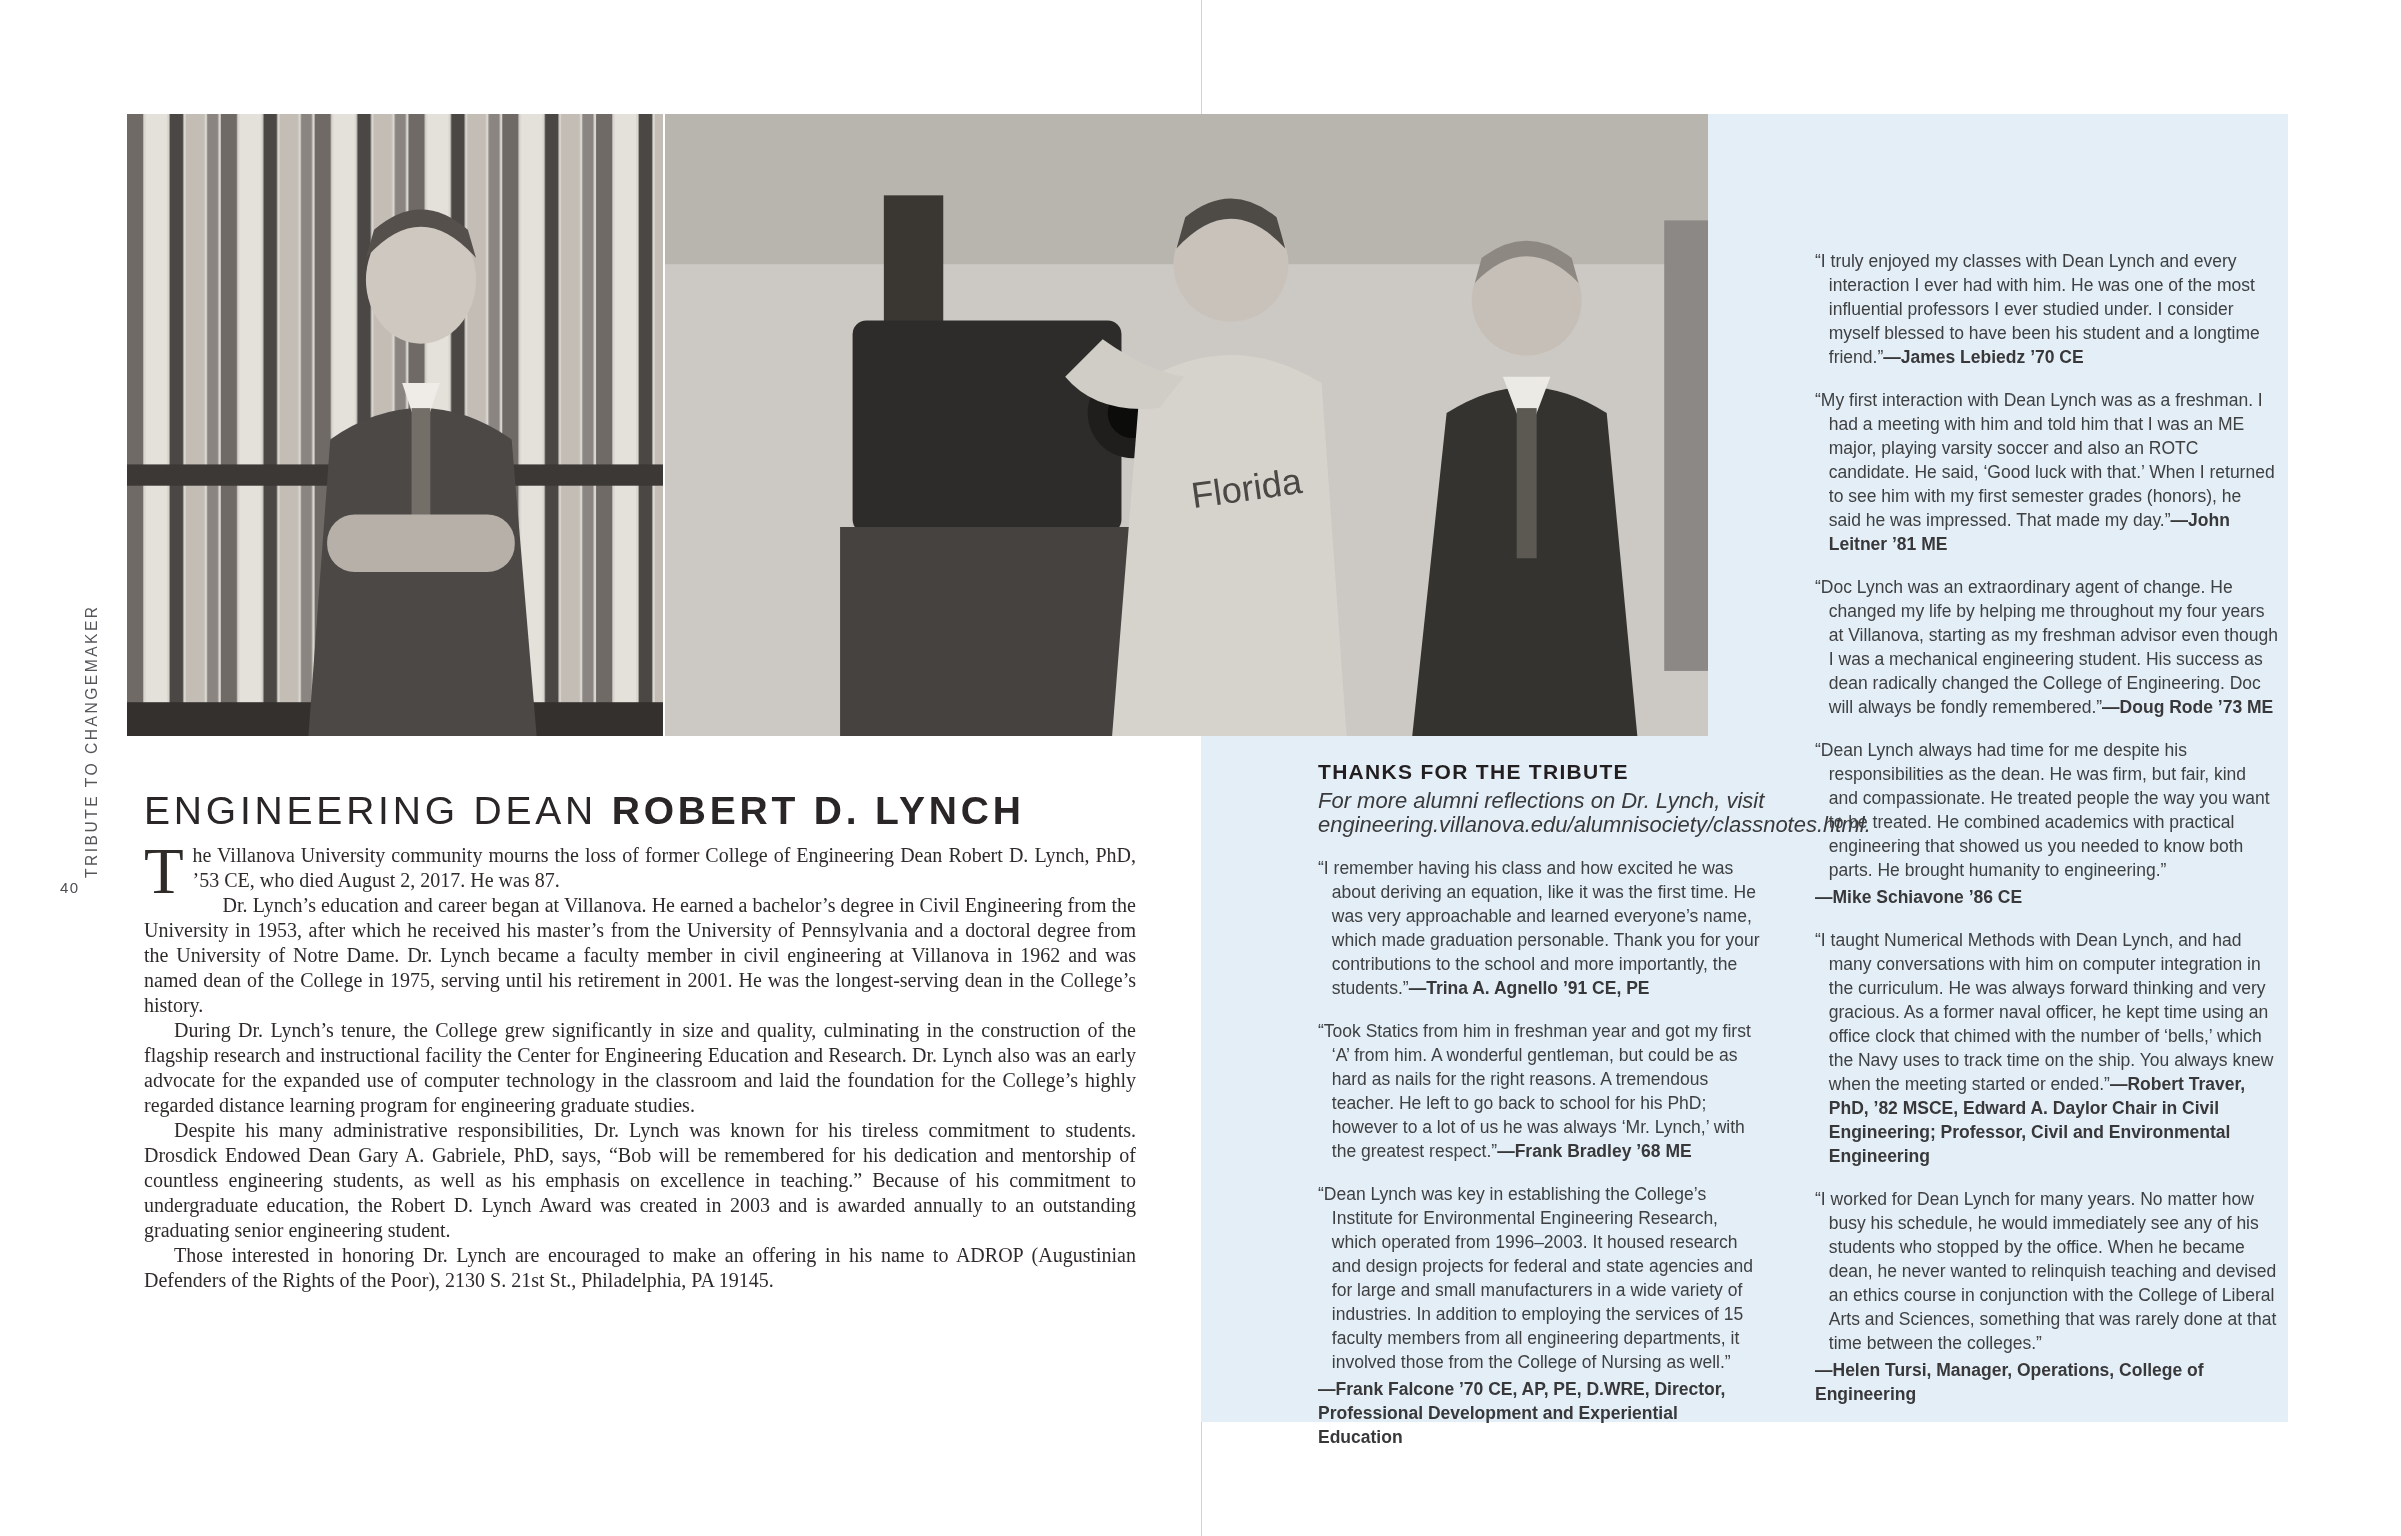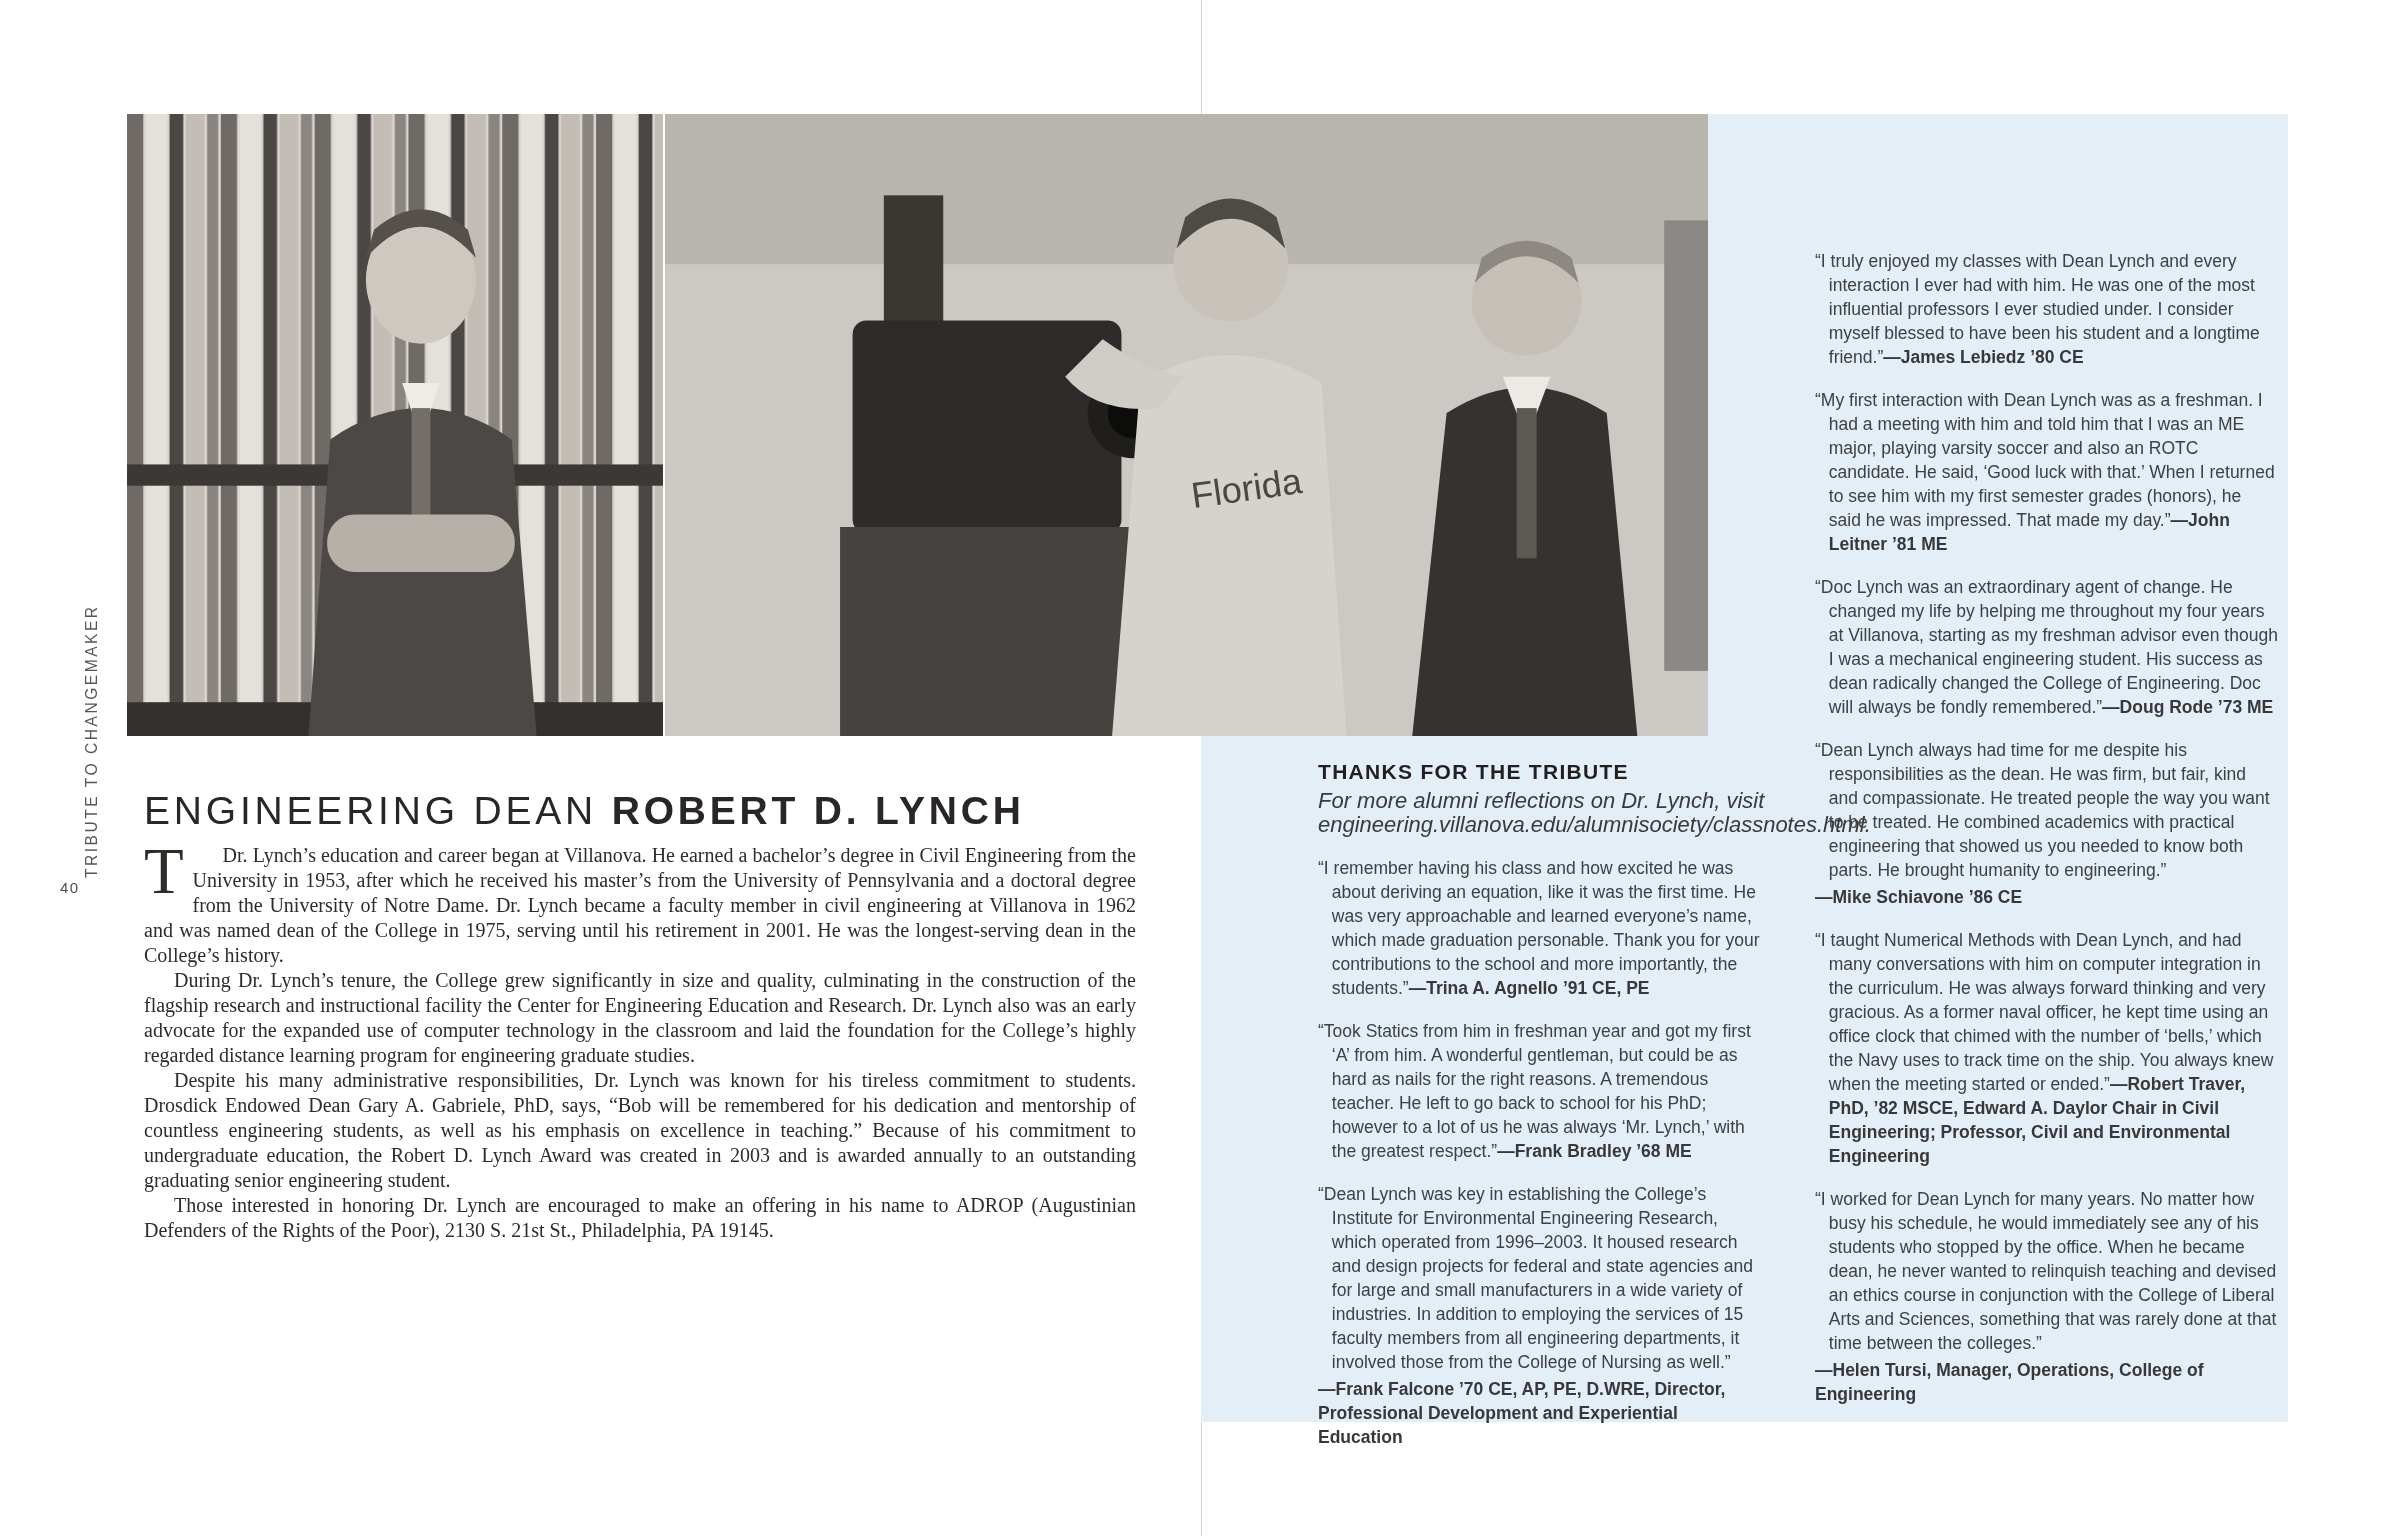--- a/index.html
+++ b/index.html
@@ -97,38 +97,38 @@
   </figure>
 
   <div class="vlabel">TRIBUTE TO CHANGEMAKER</div>
   <div class="pagenum">40</div>
 
   <div class="article">
     <h1>
       <span class="t-line"><span class="t-reg">ENGINEERING DEAN </span><span class="t-bold">ROBERT D. LYNCH</span></span>
     </h1>
     <div class="body-copy">
-      <p class="p-first"><span class="dropcap">T</span></p>
+      <p class="p-first"><span class="dropcap">T</span><span>he Villanova University community mourns the loss of former College of Engineering Dean Robert D. Lynch, PhD, ’53 CE, who died August 2, 2017. He was 87.</span></p>
       <p class="indent">Dr. Lynch’s education and career began at Villanova. He earned a bachelor’s degree in Civil Engineering from the University in 1953, after which he received his master’s from the University of Pennsylvania and a doctoral degree from the University of Notre Dame. Dr. Lynch became a faculty member in civil engineering at Villanova in 1962 and was named dean of the College in 1975, serving until his retirement in 2001. He was the longest-serving dean in the College’s history.</p>
       <p class="indent">During Dr. Lynch’s tenure, the College grew significantly in size and quality, culminating in the construction of the flagship research and instructional facility the Center for Engineering Education and Research. Dr. Lynch also was an early advocate for the expanded use of computer technology in the classroom and laid the foundation for the College’s highly regarded distance learning program for engineering graduate studies.</p>
       <p class="indent">Despite his many administrative responsibilities, Dr. Lynch was known for his tireless commitment to students. Drosdick Endowed Dean Gary A. Gabriele, PhD, says, “Bob will be remembered for his dedication and mentorship of countless engineering students, as well as his emphasis on excellence in teaching.” Because of his commitment to undergraduate education, the Robert D. Lynch Award was created in 2003 and is awarded annually to an outstanding graduating senior engineering student.</p>
       <p class="indent">Those interested in honoring Dr. Lynch are encouraged to make an offering in his name to ADROP (Augustinian Defenders of the Rights of the Poor), 2130 S. 21st St., Philadelphia, PA 19145.</p>
     </div>
   </div>
 
   <section class="memories-col col-mid">
     <h2>THANKS FOR THE TRIBUTE</h2>
     <p class="intro">For more alumni reflections on Dr. Lynch, visit engineering.villanova.edu/alumnisociety/classnotes.html.</p>
     <p class="quote"><span>“I remember having his class and how excited he was about deriving an equation, like it was the first time. He was very approachable and learned everyone’s name, which made graduation personable. Thank you for your contributions to the school and more importantly, the students.”</span><strong class="attr">—Trina A. Agnello ’91 CE, PE</strong></p>
     <p class="quote"><span>“Took Statics from him in freshman year and got my first ‘A’ from him. A wonderful gentleman, but could be as hard as nails for the right reasons. A tremendous teacher. He left to go back to school for his PhD; however to a lot of us he was always ‘Mr. Lynch,’ with the greatest respect.”</span><strong class="attr">—Frank Bradley ’68 ME</strong></p>
     <p class="quote"><span>“Dean Lynch was key in establishing the College’s Institute for Environmental Engineering Research, which operated from 1996–2003. It housed research and design projects for federal and state agencies and for large and small manufacturers in a wide variety of industries. In addition to employing the services of 15 faculty members from all engineering departments, it involved those from the College of Nursing as well.”</span><strong class="attr attr-block">—Frank Falcone ’70 CE, AP, PE, D.WRE, Director, Professional Development and Experiential Education</strong></p>
   </section>
 
   <section class="memories-col col-right">
-    <p class="quote"><span>“I truly enjoyed my classes with Dean Lynch and every interaction I ever had with him. He was one of the most influential professors I ever studied under. I consider myself blessed to have been his student and a longtime friend.”</span><strong class="attr">—James Lebiedz ’80 CE</strong></p>
+    <p class="quote"><span>“I truly enjoyed my classes with Dean Lynch and every interaction I ever had with him. He was one of the most influential professors I ever studied under. I consider myself blessed to have been his student and a longtime friend.”</span><strong class="attr">—James Lebiedz ’70 CE</strong></p>
     <p class="quote"><span>“My first interaction with Dean Lynch was as a freshman. I had a meeting with him and told him that I was an ME major, playing varsity soccer and also an ROTC candidate. He said, ‘Good luck with that.’ When I returned to see him with my first semester grades (honors), he said he was impressed. That made my day.”</span><strong class="attr">—John Leitner ’81 ME</strong></p>
     <p class="quote"><span>“Doc Lynch was an extraordinary agent of change. He changed my life by helping me throughout my four years at Villanova, starting as my freshman advisor even though I was a mechanical engineering student. His success as dean radically changed the College of Engineering. Doc will always be fondly remembered.”</span><strong class="attr">—Doug Rode ’73 ME</strong></p>
     <p class="quote"><span>“Dean Lynch always had time for me despite his responsibilities as the dean. He was firm, but fair, kind and compassionate. He treated people the way you want to be treated. He combined academics with practical engineering that showed us you needed to know both parts. He brought humanity to engineering.”</span><strong class="attr attr-block">—Mike Schiavone ’86 CE</strong></p>
     <p class="quote"><span>“I taught Numerical Methods with Dean Lynch, and had many conversations with him on computer integration in the curriculum. He was always forward thinking and very gracious. As a former naval officer, he kept time using an office clock that chimed with the number of ‘bells,’ which the Navy uses to track time on the ship. You always knew when the meeting started or ended.”</span><strong class="attr">—Robert Traver, PhD, ’82 MSCE, Edward A. Daylor Chair in Civil Engineering; Professor, Civil and Environmental Engineering</strong></p>
     <p class="quote"><span>“I worked for Dean Lynch for many years. No matter how busy his schedule, he would immediately see any of his students who stopped by the office. When he became dean, he never wanted to relinquish teaching and devised an ethics course in conjunction with the College of Liberal Arts and Sciences, something that was rarely done at that time between the colleges.”</span><strong class="attr attr-block">—Helen Tursi, Manager, Operations, College of Engineering</strong></p>
   </section>
 
 </div>
 
 

